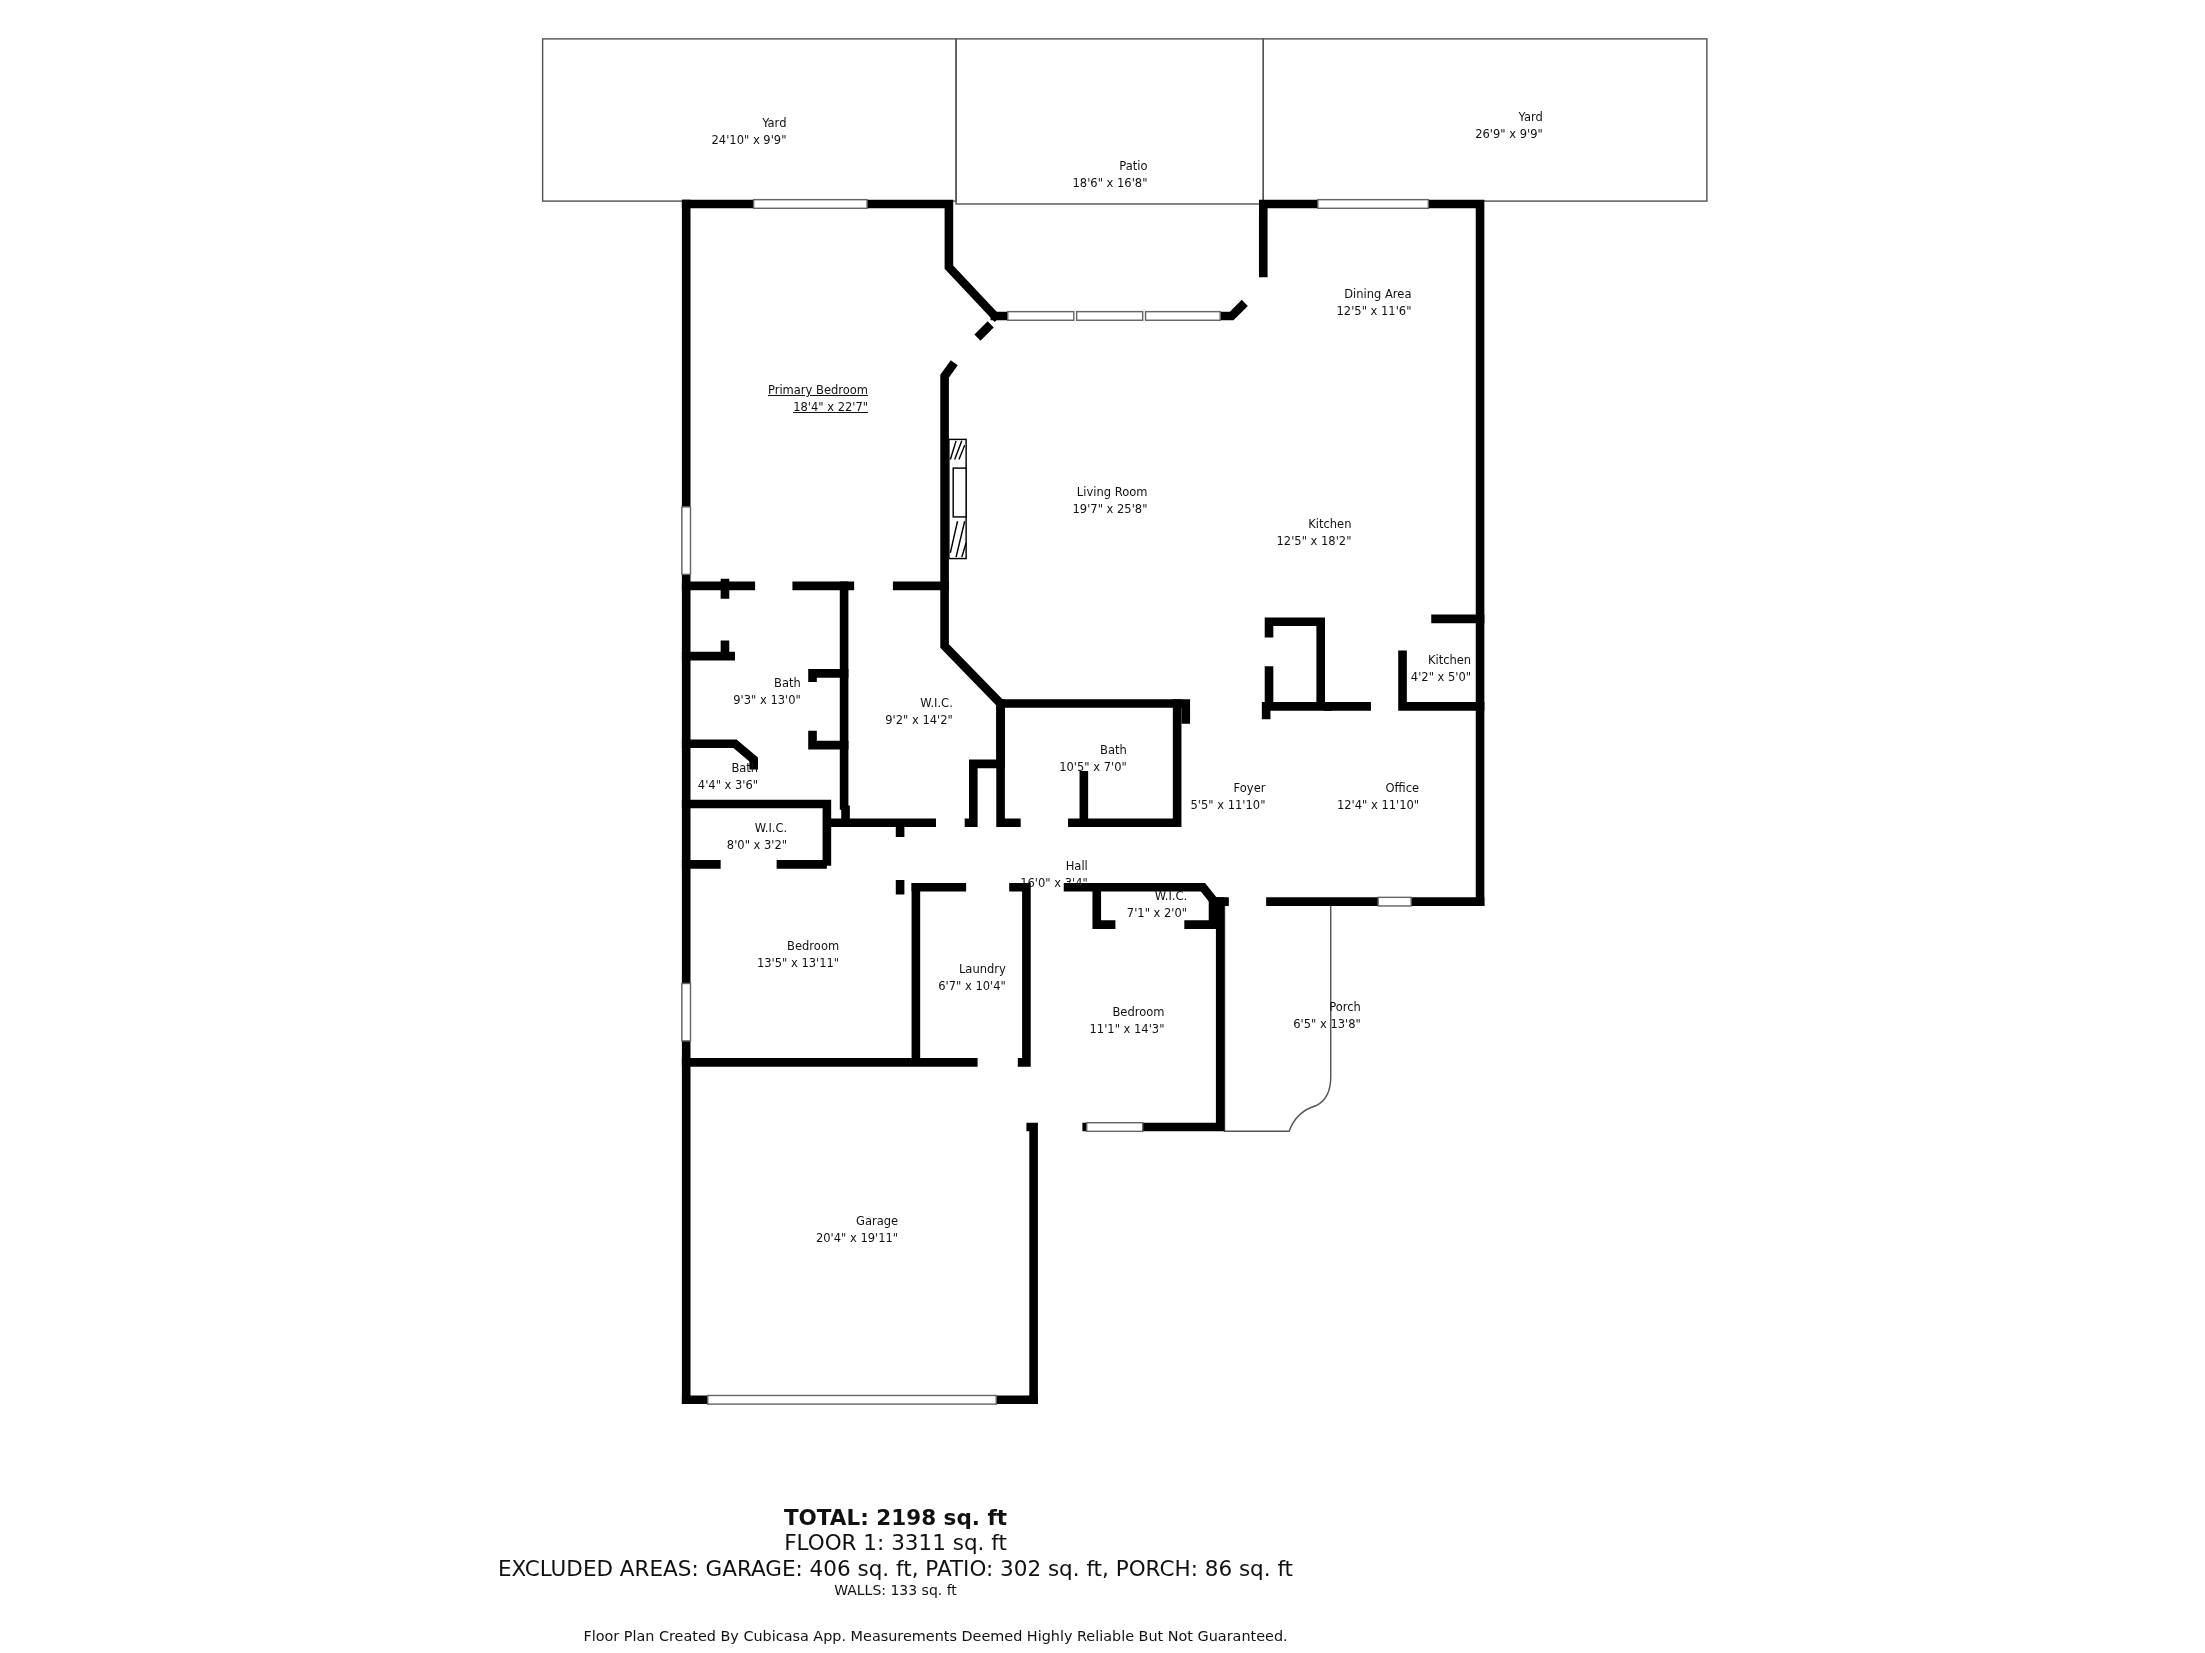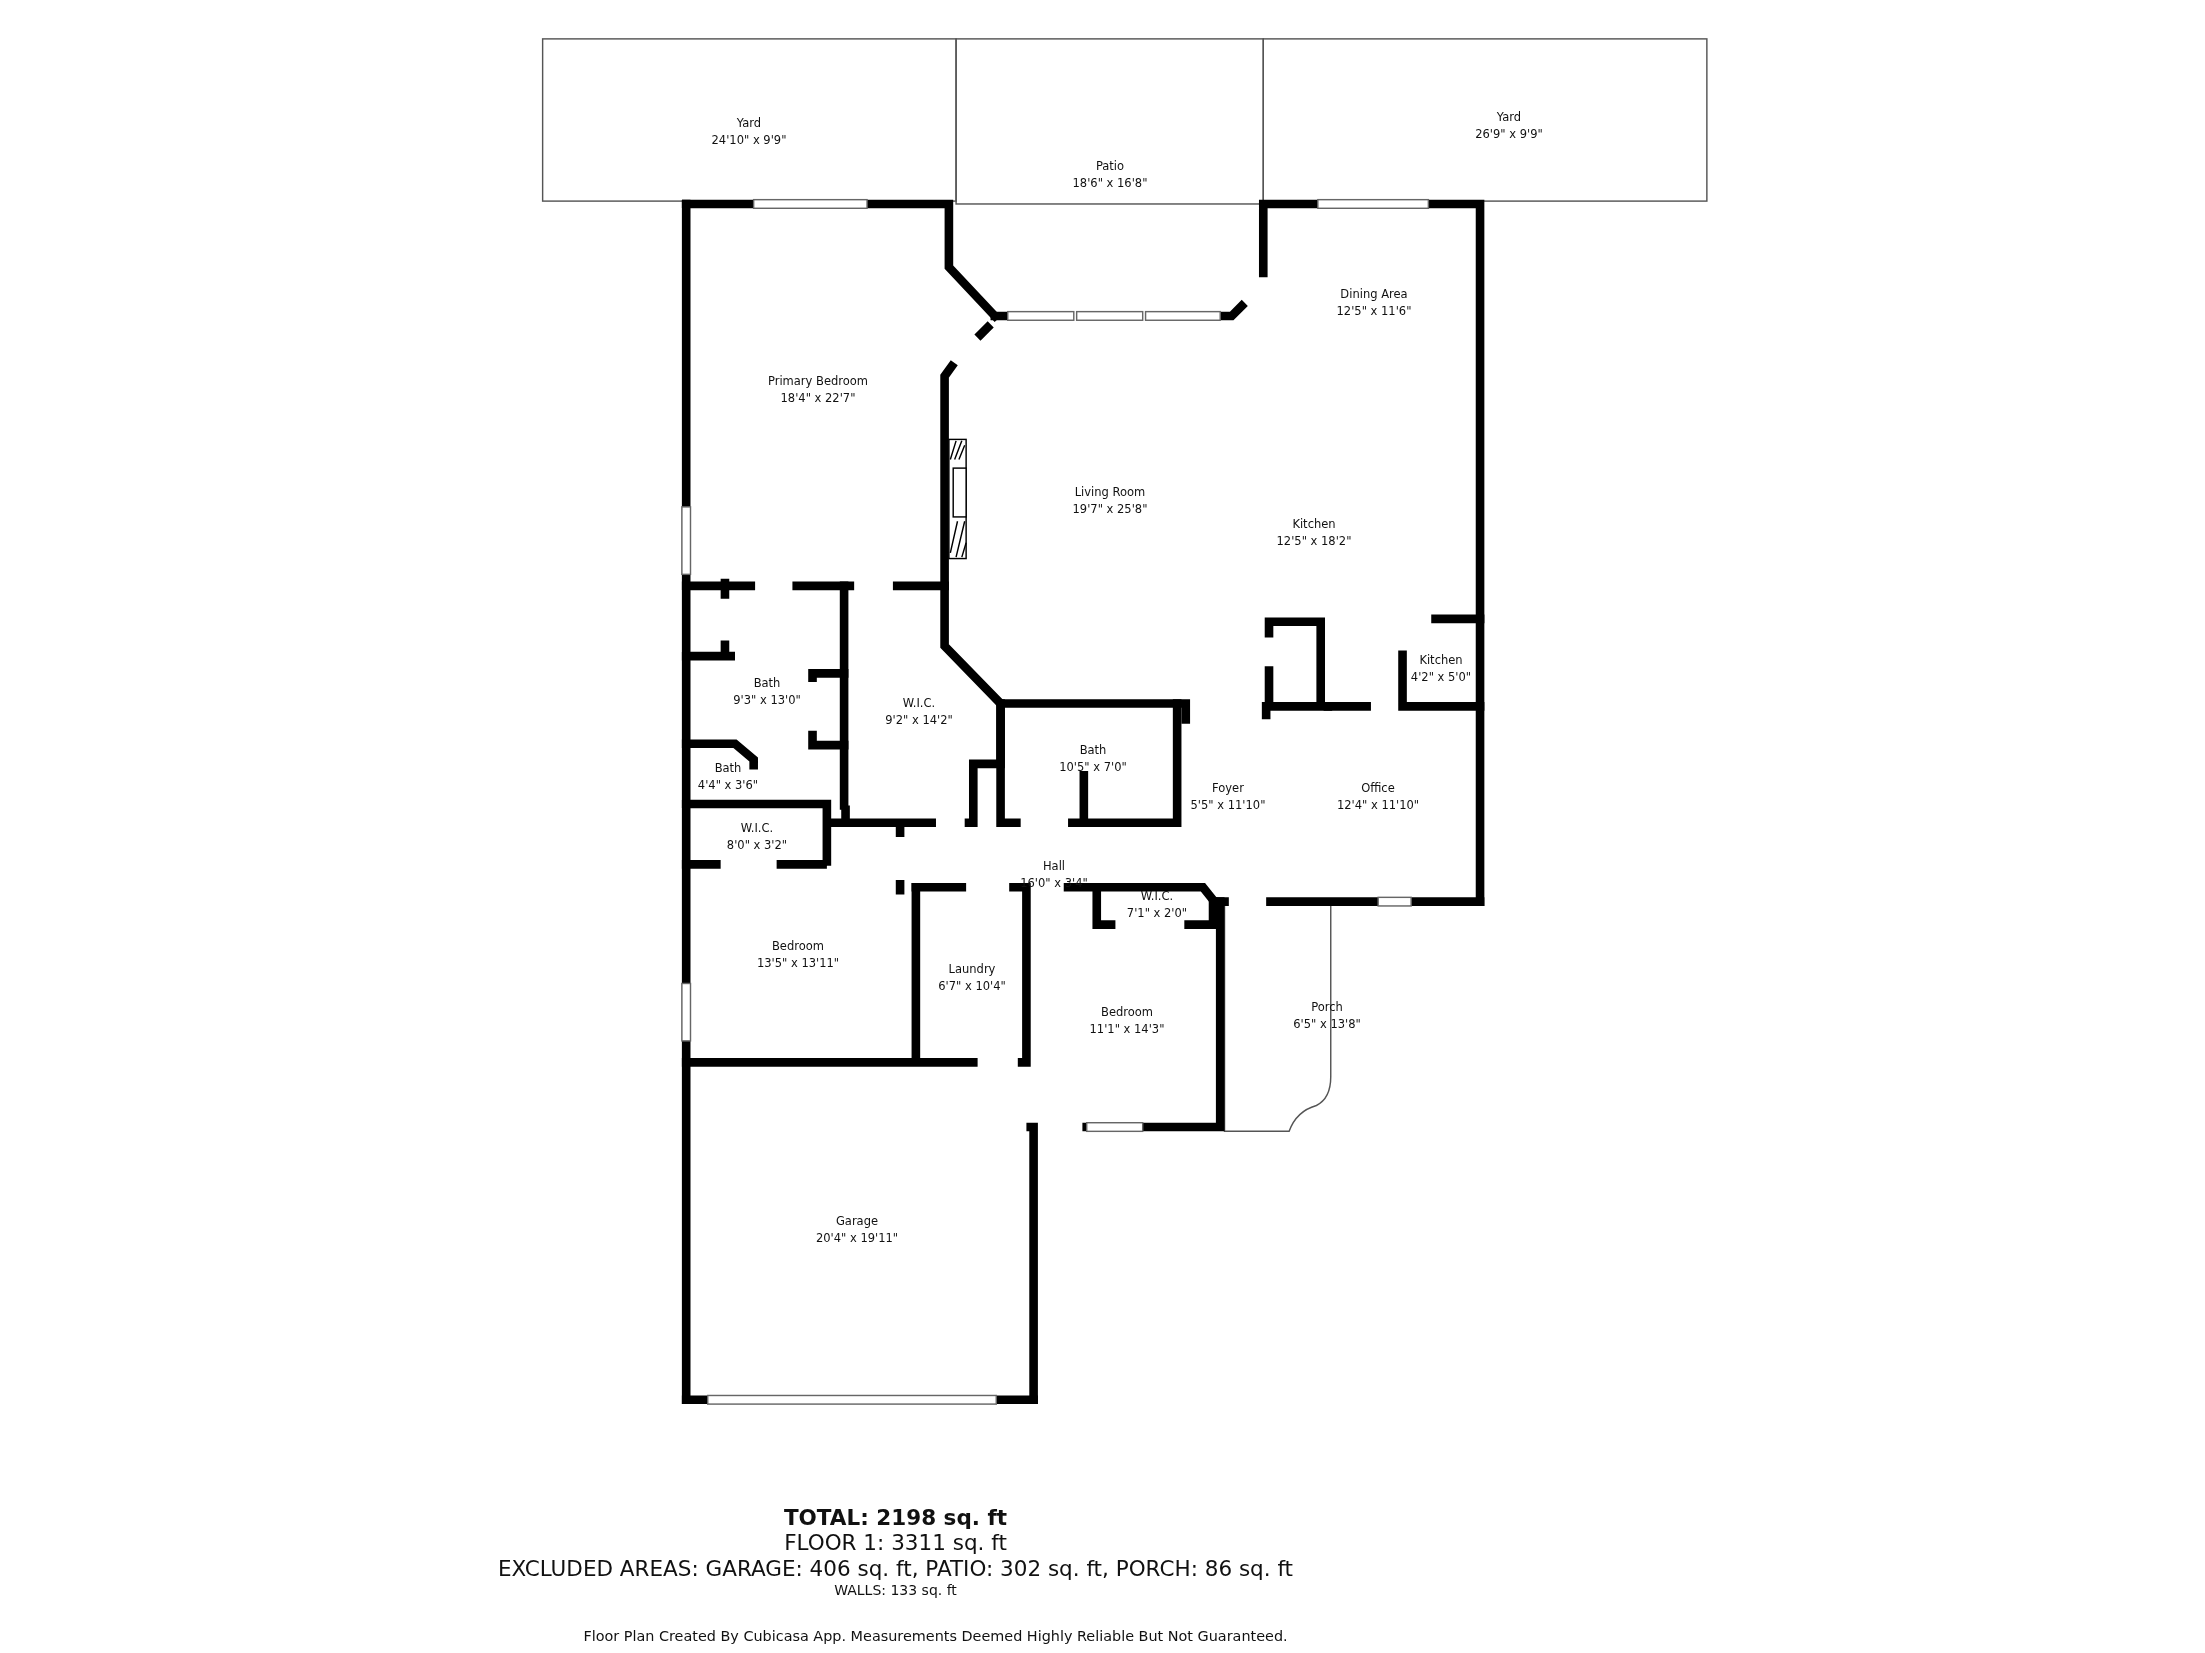--- a/index.html
+++ b/index.html
@@ -1,18 +1,18 @@
 <!DOCTYPE html>
 <html style="font-size:11.5px"><head>
 <meta charset="utf-8">
 <style>
   html, body { margin:0; padding:0; background:#ffffff; }
   body { width:2205px; height:1654px; position:relative; overflow:hidden; font-family:"DejaVu Sans", sans-serif; }
   #plan { position:absolute; left:0; top:0; width:2205px; height:1654px; }
-  .room-label { position:absolute; transform:translate(-50%,-50%); text-align:center; color:#111; font-size:11.5px; line-height:17px; white-space:nowrap; }
+  .room-label { position:absolute; transform:translate(-50%,-50%); text-align:right; color:#111; font-size:11.5px; line-height:17px; white-space:nowrap; }
   .room-label .name, .room-label .dims { display:block; }
   .summary { position:absolute; left:0; width:1791px; text-align:center; color:#111; }
   .total { top:1505px; font-size:21.5px; font-weight:bold; }
   .floor { top:1530px; font-size:21.5px; }
   .excluded { top:1556px; font-size:21.5px; }
   .walls { top:1582px; font-size:14px; }
   .disclaimer { top:1628px; font-size:14.4px;padding-left:40px; }
 </style>
 </head>
 <body>
@@ -86,21 +86,21 @@
       <span class="dims">24'10" x 9'9"</span>
     </div>
     <div class="room-label" style="left: 1110px; top: 175px;">
       <span class="name">Patio</span>
       <span class="dims">18'6" x 16'8"</span>
     </div>
     <div class="room-label" style="left: 1509px; top: 126px;">
       <span class="name">Yard</span>
       <span class="dims">26'9" x 9'9"</span>
     </div>
-    <div class="room-label" style="left: 818px; top: 390px;">
+    <div class="room-label" style="left: 818px; top: 399px; text-decoration: underline;">
       <span class="name">Primary Bedroom</span>
       <span class="dims">18'4" x 22'7"</span>
     </div>
     <div class="room-label" style="left: 1374px; top: 303px;">
       <span class="name">Dining Area</span>
       <span class="dims">12'5" x 11'6"</span>
     </div>
     <div class="room-label" style="left: 1110px; top: 501px;">
       <span class="name">Living Room</span>
       <span class="dims">19'7" x 25'8"</span>

